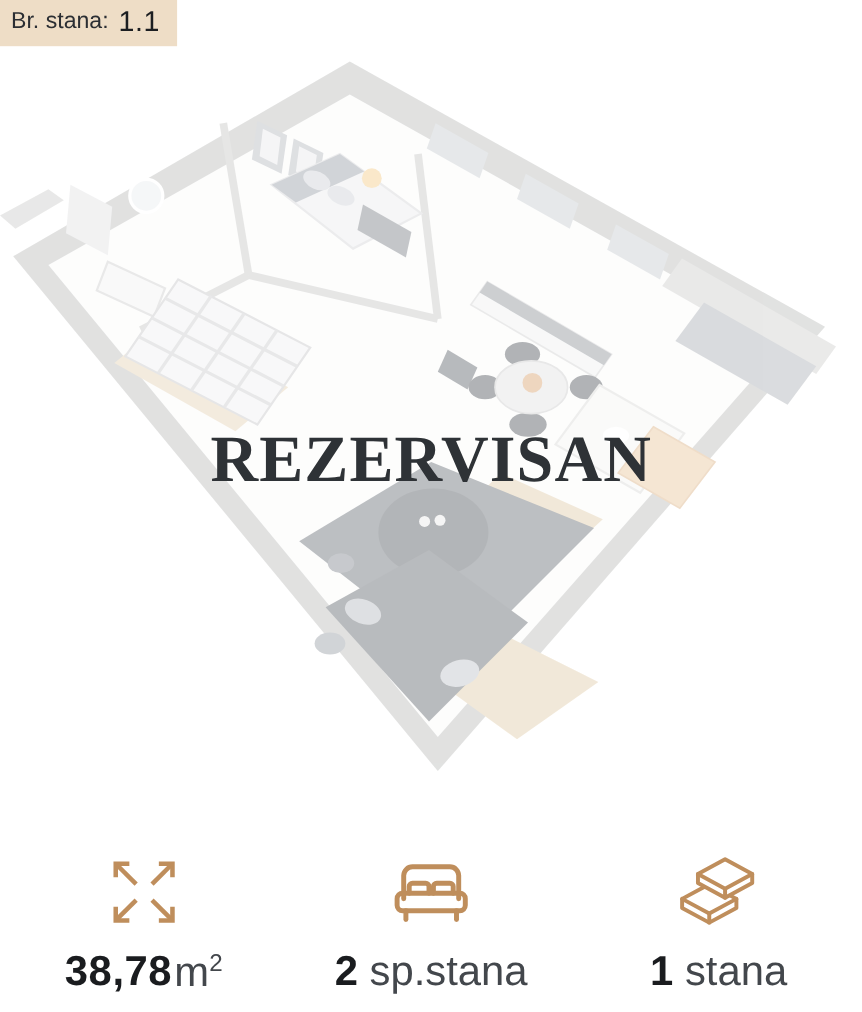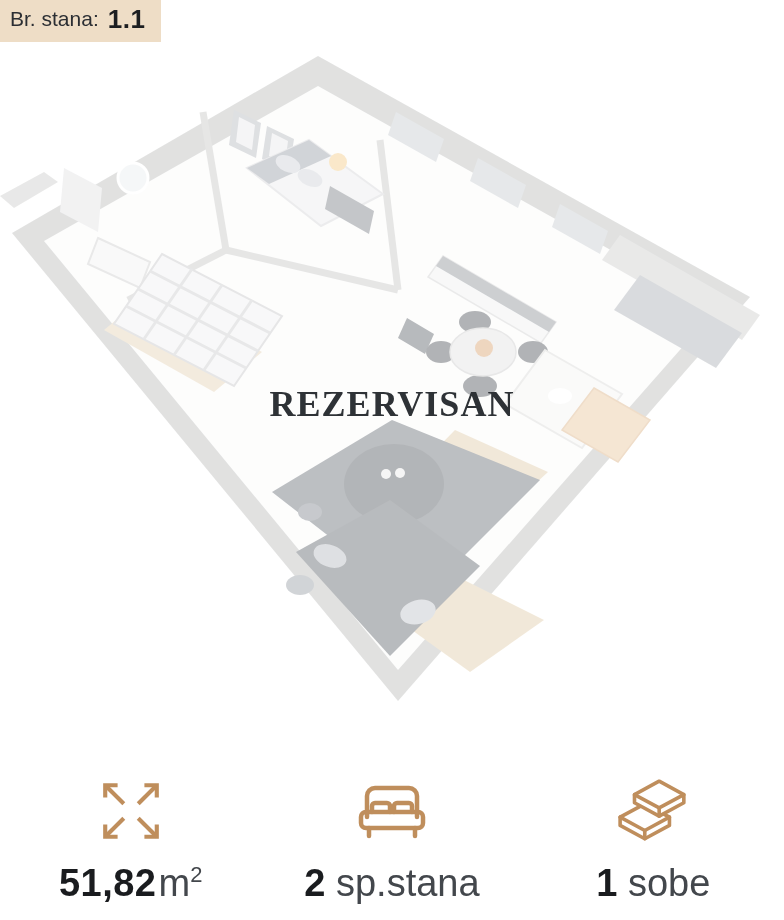--- a/index.html
+++ b/index.html
@@ -9,27 +9,27 @@
     font-family:"Liberation Sans",sans-serif;
   }
   
   .badge{
     position:absolute;top:0;left:0;height:38px;
     background:var(--badge-bg,#eeddc6);
     display:flex;align-items:center;gap:9px;
     padding:0 16px 4px 10px;
     color:#2b2e33;font-size:21px;
   }
-  .badge b{font-size:26px;font-weight:700;color:#1c1e21;letter-spacing:.5px;}
+  .badge b{font-size:26px;font-weight:400;color:#1c1e21;letter-spacing:.5px;}
   
   .plan-svg{position:absolute;top:0;left:0;pointer-events:none;}
   .wm{
     position:absolute;top:383px;left:0;right:0;text-align:center;
     font-family:"Liberation Serif","DejaVu Serif",serif;
-    font-weight:700;font-size:36px;letter-spacing:1px;
+    font-weight:700;font-size:60px;letter-spacing:1px;
     color:var(--watermark,#2e3236);
   }
   
   .stats{position:absolute;top:770px;left:0;width:784px;display:flex;}
   .stat{flex:1;display:flex;flex-direction:column;align-items:center;}
   .stat-icon{height:82px;display:flex;align-items:center;justify-content:center;}
   .icon-stroke{stroke:var(--accent,#bf8e5c);fill:none;}
   .slab{fill:#ffffff;stroke:var(--accent,#bf8e5c);}
   .stat-label{margin-top:12px;font-size:38px;color:var(--unit-text,#43474c);line-height:1;}
   .stat-label b{font-weight:700;color:var(--value-text,#1a1c1f);letter-spacing:.5px;}
@@ -154,21 +154,21 @@
             <path d="M39,25 L57,7"></path>
               <path d="M45,7 L57,7 L57,19"></path>
             <path d="M25,39 L7,57"></path>
               <path d="M7,45 L7,57 L19,57"></path>
             <path d="M39,39 L57,57"></path>
               <path d="M45,57 L57,57 L57,45"></path>
           </g>
         </svg>
       </div>
       <div class="stat-label no-gap">
-        <b>51,82</b><span class="unit"><span>m</span><sup>2</sup></span>
+        <b>38,78</b><span class="unit"><span>m</span><sup>2</sup></span>
       </div>
     </div>
 
     <div class="stat">
       <div class="stat-icon">
         <svg width="78" height="64" viewBox="0 0 78 60">
           <g class="icon-stroke" stroke-width="4.5" stroke-linecap="round" stroke-linejoin="round">
             <path d="M14,36 L14,15 a8,8 0 0 1 8,-8 L56,7 a8,8 0 0 1 8,8 L64,36"></path>
             <path d="M19,31 L19,25 a3,3 0 0 1 3,-3 L34,22 a3,3 0 0 1 3,3 L37,31"></path>
             <path d="M41,31 L41,25 a3,3 0 0 1 3,-3 L56,22 a3,3 0 0 1 3,3 L59,31"></path>
@@ -196,18 +196,18 @@
 
             <g>
               <path class="slab" d="M42,5 L66,18 L66,26 L42,39 L18,26 L18,18 Z"></path>
               <path class="icon-stroke" d="M18,18 L42,31 L66,18" stroke-width="3.5"></path>
               <path class="icon-stroke" d="M42,31 L42,39" stroke-width="3.5"></path>
             </g>
           </g>
         </svg>
       </div>
       <div class="stat-label">
-        <b>1</b><span class="unit"><span>sobe</span></span>
+        <b>1</b><span class="unit"><span>stana</span></span>
       </div>
     </div>
 
   </div>
 </div>
 
 </body></html>

